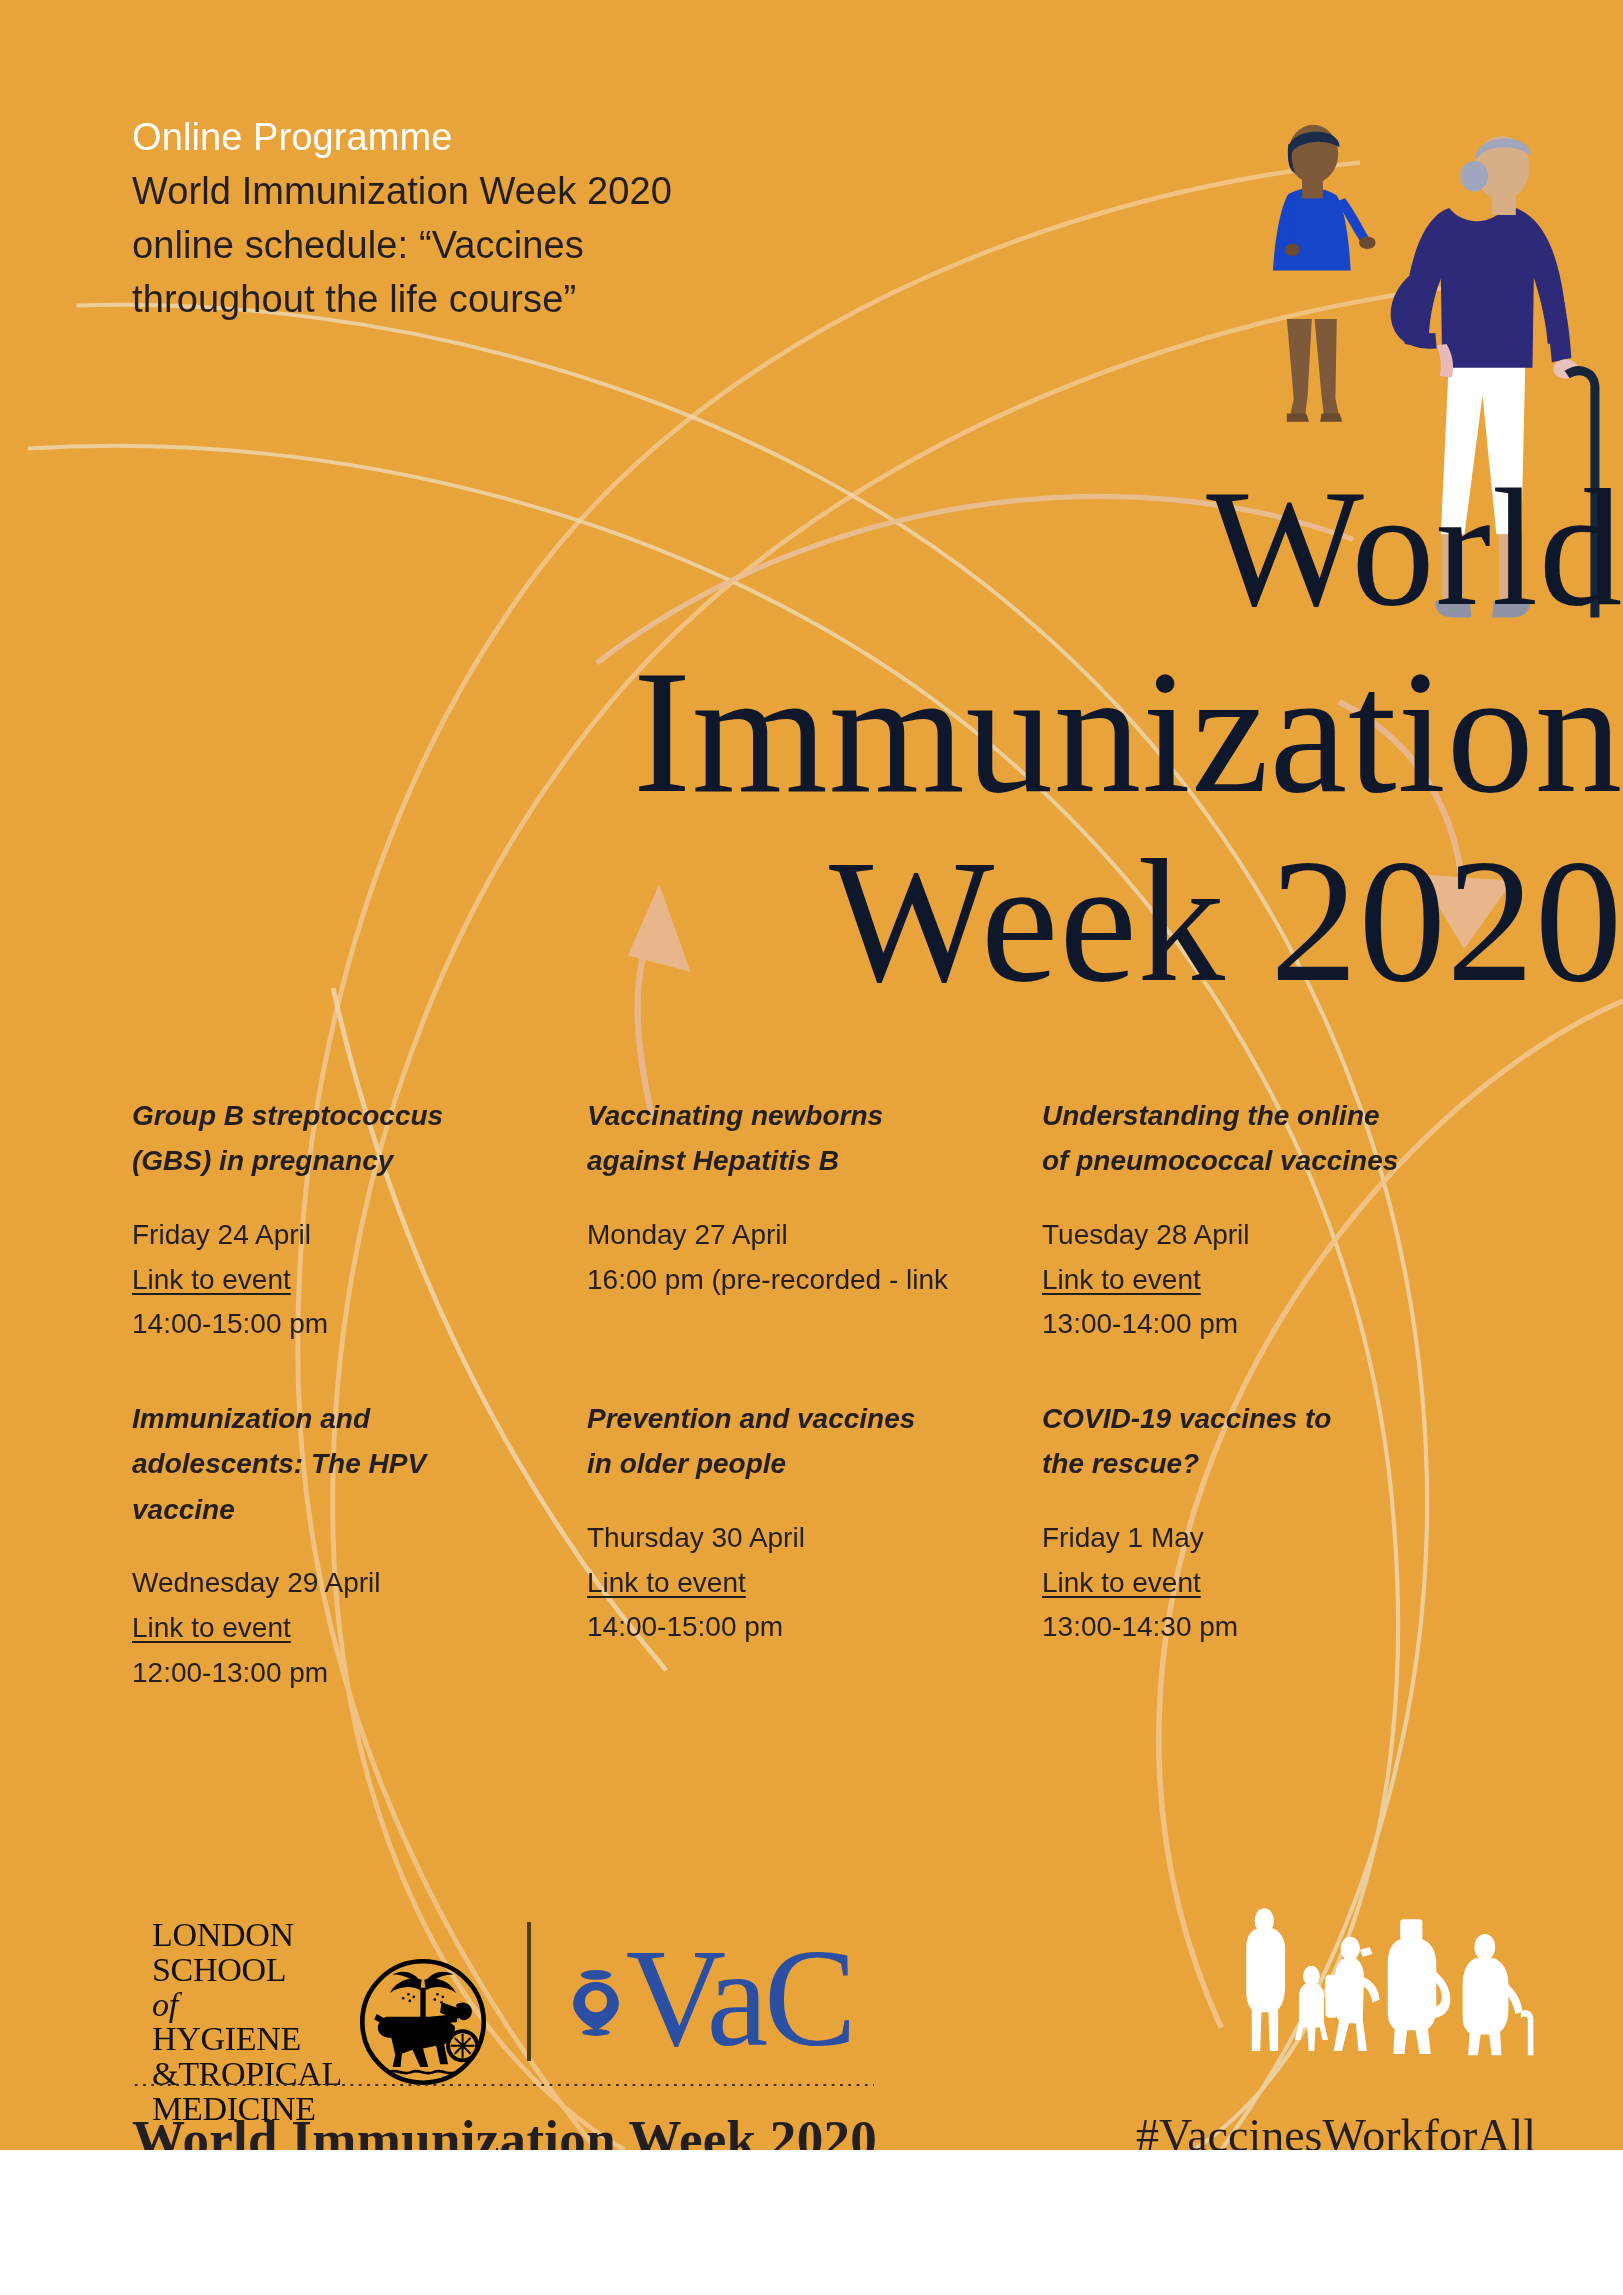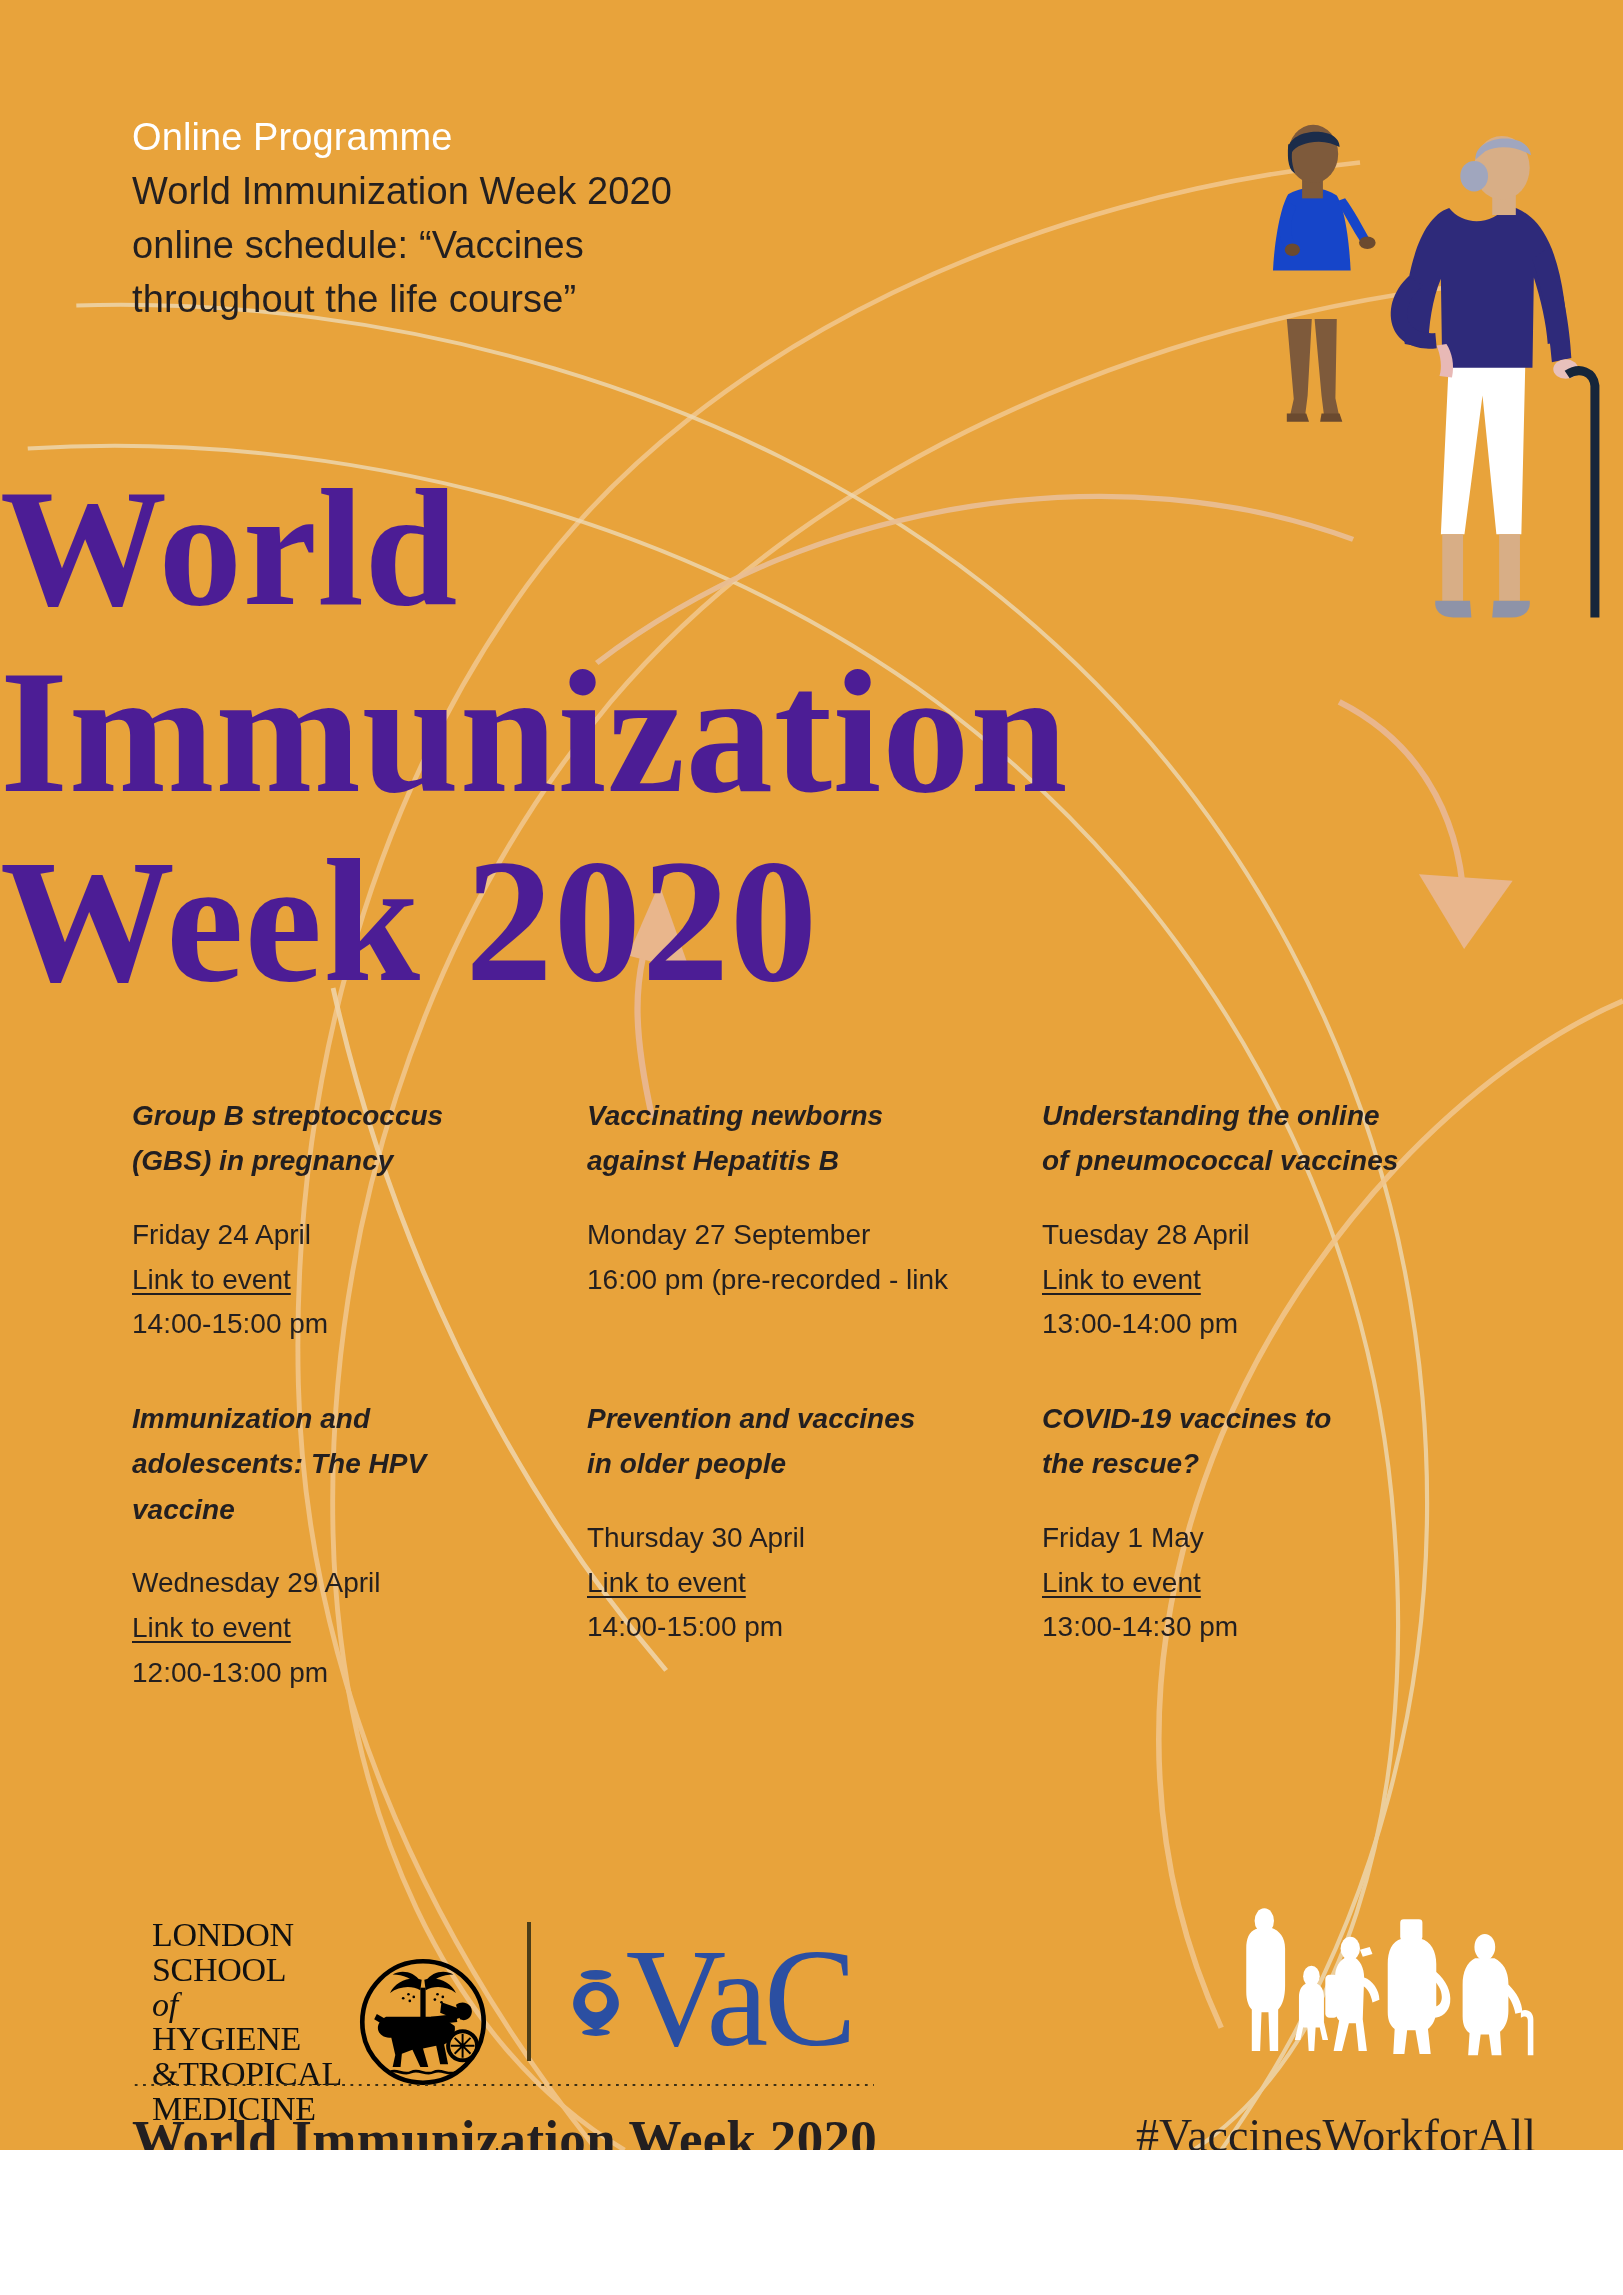--- a/index.html
+++ b/index.html
@@ -44,27 +44,27 @@
     height:569px;
     z-index:4;
   }
 
   
   .main-title{
     position:absolute;
     left:0;
     right:0;
     top:458px;
-    text-align:left;
+    text-align:right;
     z-index:6;
-    color:#4c1d95;
+    color:#0f172a;
     font-family:"Liberation Serif", serif;
     font-size:173px;
     line-height:1.08;
-    font-weight:700;
+    font-weight:400;
     letter-spacing:0.7px;
   }
   .main-title .tl{display:block;white-space:nowrap;}
   .main-title .tl-1{font-size:167px;}
   .main-title .tl-2{font-size:175px;}
   .main-title .tl-3{font-size:175px;}
 
   
   .events{
     position:absolute;
@@ -309,21 +309,21 @@
         <div class="ev-line">Friday 24 April</div>
         <div class="ev-line"><span class="ev-link">Link to event</span></div>
         <div class="ev-line">14:00-15:00 pm</div>
       </div>
 
       <div class="event-col">
         <div class="ev-title">
           <div>Vaccinating newborns</div>
           <div>against Hepatitis B</div>
         </div>
-        <div class="ev-line">Monday 27 September</div>
+        <div class="ev-line">Monday 27 April</div>
         <div class="ev-line">16:00 pm (pre-recorded - link</div>
       </div>
 
       <div class="event-col">
         <div class="ev-title">
           <div>Understanding the online</div>
           <div>of pneumococcal vaccines</div>
         </div>
         <div class="ev-line">Tuesday 28 April</div>
         <div class="ev-line"><span class="ev-link">Link to event</span></div>

